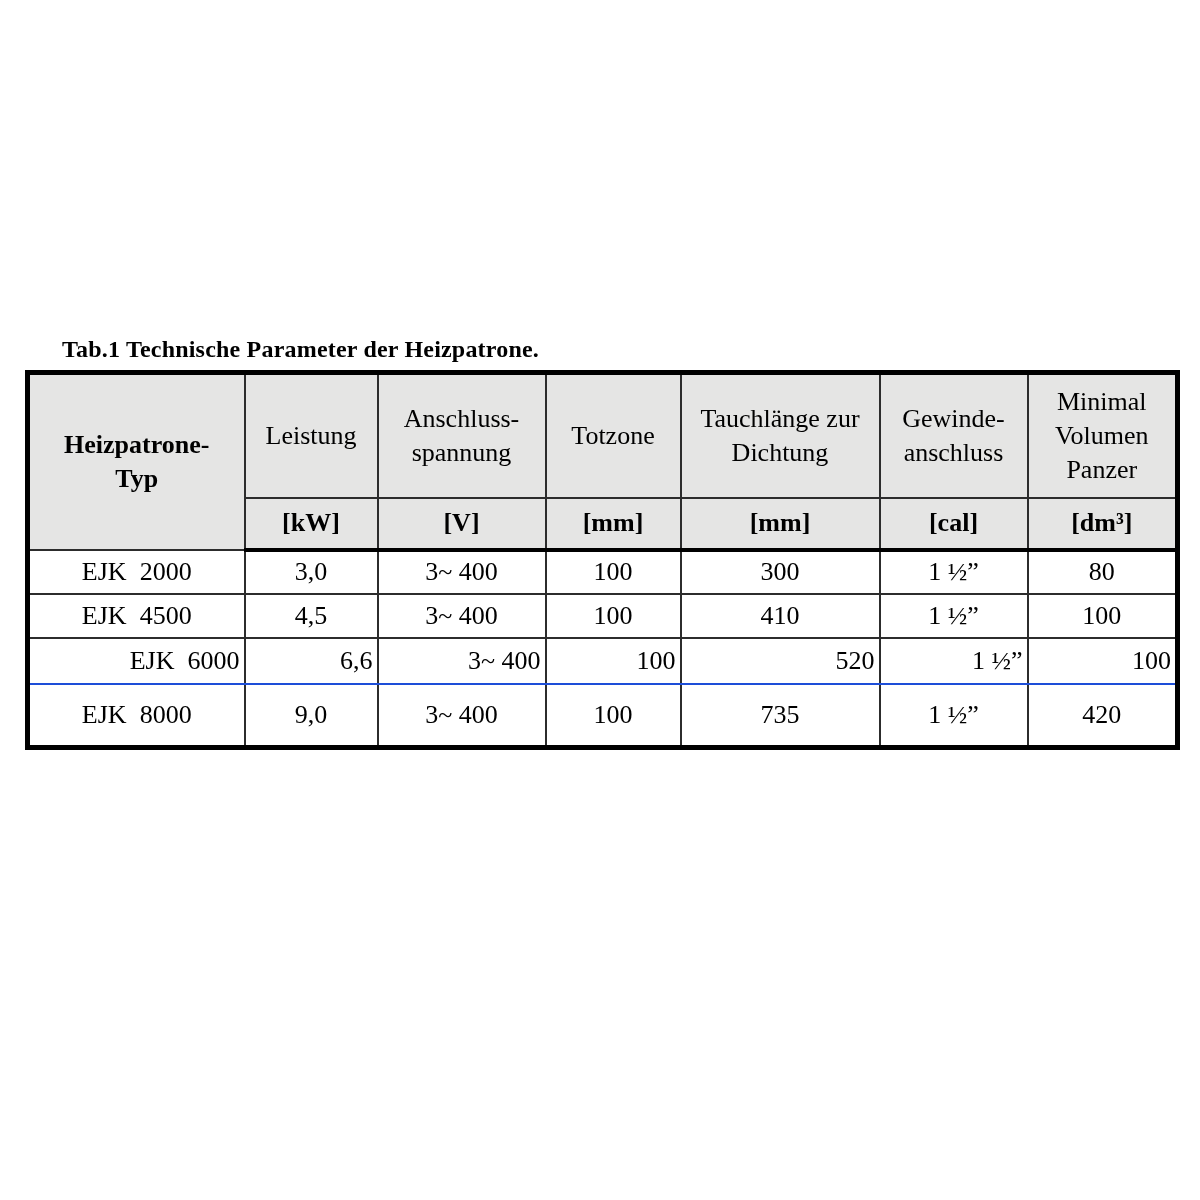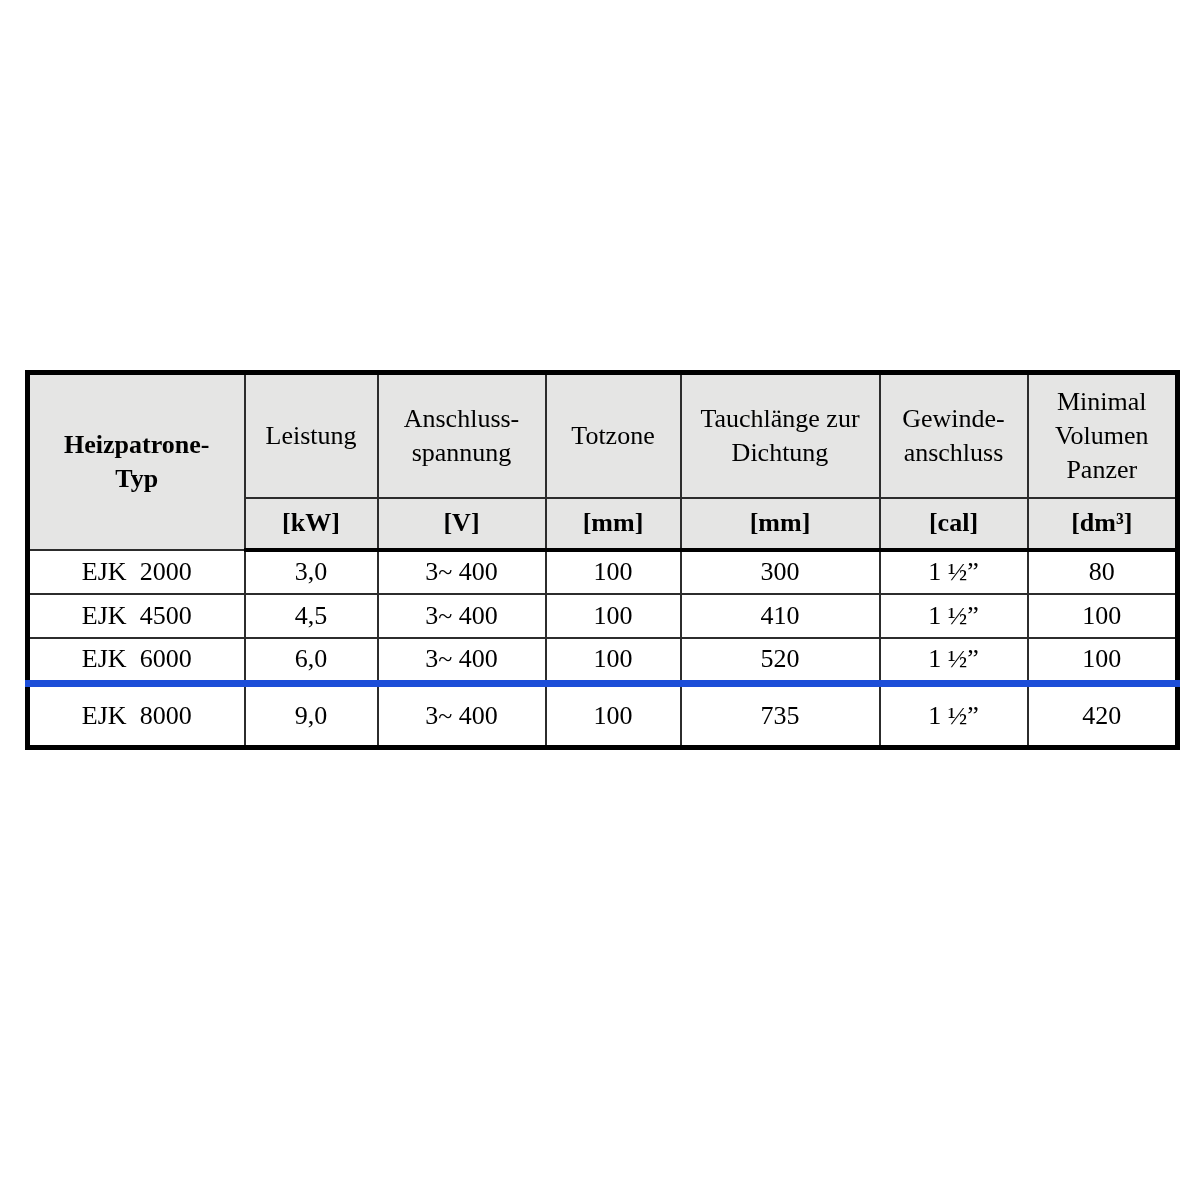--- a/index.html
+++ b/index.html
@@ -52,34 +52,36 @@
   td.col1 {
     border-right: 4px solid #000000;
   }
   
   tr.units td, td.typecell {
     border-bottom: 4px solid #000000;
     font-weight: bold;
   }
   
   tr.r3 td {
-    border-bottom: 7px solid #1d4ed8;
+    border-bottom: 2px solid #1d4ed8;
+    text-align: right;
   }
   tr.hnames { height: 125px; }
   tr.units  { height: 52px; }
   tr.r1     { height: 44px; }
   tr.r2     { height: 44px; margin-top: 35px; }
   tr.r3     { height: 46px; }
   tr.r4     { height: 64px; }
 </style>
 </head>
 <body>
 
 <div class="page">
 
+  <div class="caption">Tab.1 Technische Parameter der Heizpatrone.</div>
 
   <table class="params">
     <colgroup>
       <col style="width:217px">
       <col style="width:133px">
       <col style="width:168px">
       <col style="width:135px">
       <col style="width:199px">
       <col style="width:148px">
       <col style="width:150px">
@@ -126,21 +128,21 @@
       <td>4,5</td>
       <td>3~ 400</td>
       <td>100</td>
       <td>410</td>
       <td>1 ½”</td>
       <td>100</td>
     </tr>
 
     <tr class="r3">
       <td class="col1">EJK  6000</td>
-      <td>6,0</td>
+      <td>6,6</td>
       <td>3~ 400</td>
       <td>100</td>
       <td>520</td>
       <td>1 ½”</td>
       <td>100</td>
     </tr>
 
     <tr class="r4">
       <td class="col1">EJK  8000</td>
       <td>9,0</td>

